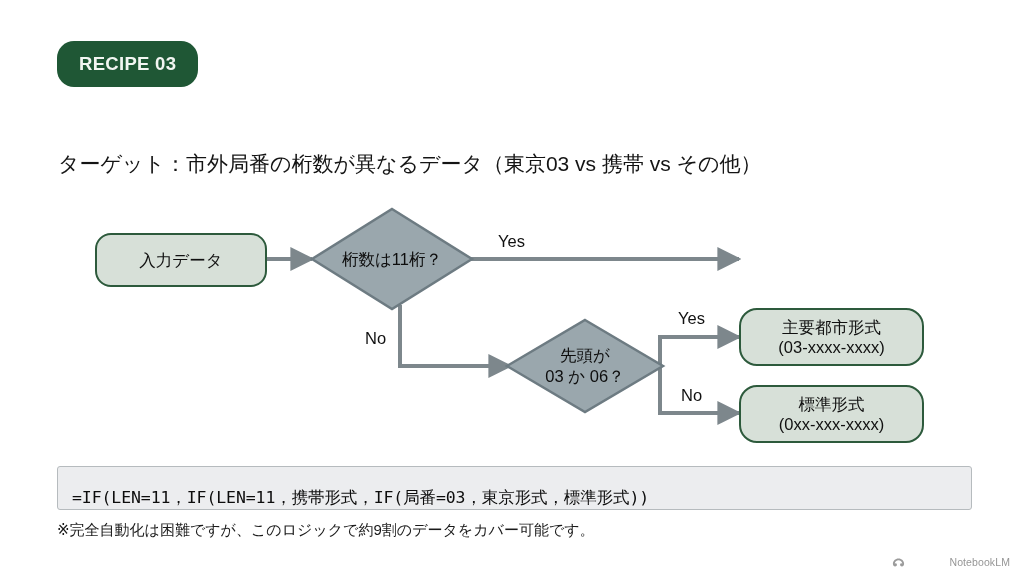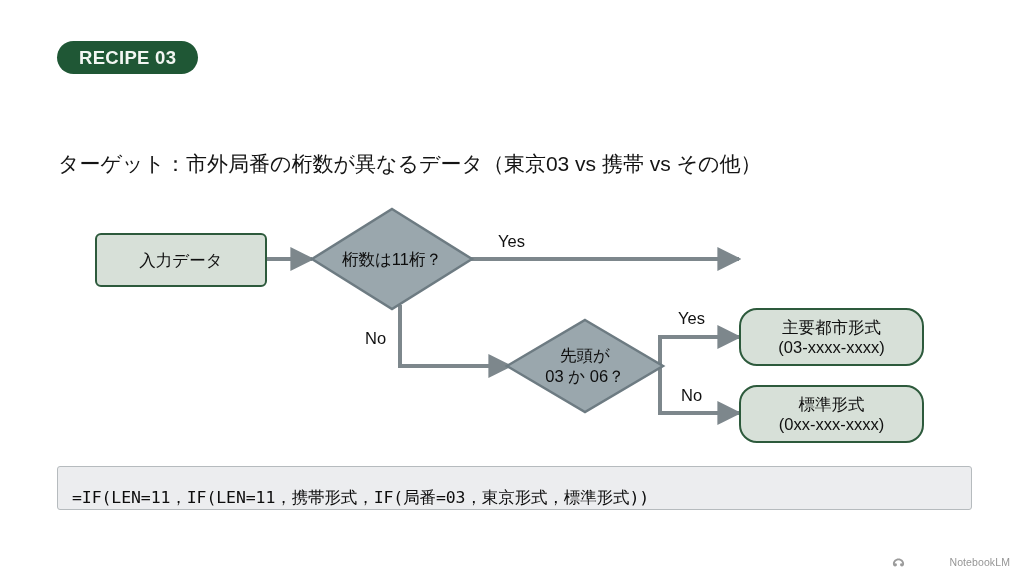--- a/index.html
+++ b/index.html
@@ -21,21 +21,21 @@
     width: 1024px;
     height: 576px;
     background: #ffffff;
   }
 
   
   .badge {
     position: absolute;
     left: 57px;
     top: 41px;
-    height: 33px;
+    height: 46px;
     padding: 0 22px;
     display: flex;
     align-items: center;
     justify-content: center;
     background: #1f5735;
     color: #f2f6f2;
     border-radius: 17px;
     font-size: 18.5px;
     font-weight: 600;
     letter-spacing: 0.3px;
@@ -77,21 +77,21 @@
     display: flex;
     flex-direction: column;
     align-items: center;
     justify-content: center;
     text-align: center;
     line-height: 1.22;
   }
   .rounded {
     background: #d7e0d8;
     border: 2.5px solid #2d5a3c;
-    border-radius: 6px;
+    border-radius: 16px;
     font-size: 16.5px;
     font-weight: 500;
     color: #101010;
   }
   .rounded.out {
     border-radius: 18px;
   }
   .diamond-wrap {
     position: absolute;
   }
@@ -233,20 +233,21 @@
 
   <div class="edge-label" style="left:498px; top:232px;">Yes</div>
   <div class="edge-label" style="left:365px; top:329px;">No</div>
   <div class="edge-label" style="left:678px; top:309px;">Yes</div>
   <div class="edge-label" style="left:681px; top:386px;">No</div>
 
   <div class="formula-box">
     <span class="formula-text">=IF(LEN=11，IF(LEN=11，携帯形式，IF(局番=03，東京形式，標準形式))</span>
   </div>
 
+  <div class="footnote">※完全自動化は困難ですが、このロジックで約9割のデータをカバー可能です。</div>
 
   <div class="watermark">
     <svg width="13" height="11" viewBox="0 0 26 20">
       <path d="M13 2 C6.5 2 1.8 7 1.8 12.5 C1.8 15.6 3.6 17.8 6.2 17.8 C8.3 17.8 9.8 16.3 9.8 14.3 C9.8 12.6 8.7 11.4 7.2 11.4 C6.4 11.4 5.8 11.8 5.5 12.3 C5.9 8.4 9.1 5.6 13 5.6 C16.9 5.6 20.1 8.4 20.5 12.3 C20.2 11.8 19.6 11.4 18.8 11.4 C17.3 11.4 16.2 12.6 16.2 14.3 C16.2 16.3 17.7 17.8 19.8 17.8 C22.4 17.8 24.2 15.6 24.2 12.5 C24.2 7 19.5 2 13 2 Z" fill="#4a4a4a"></path>
     </svg>
     <span class="wm-text">NotebookLM</span>
   </div>
 
 </div>
 

